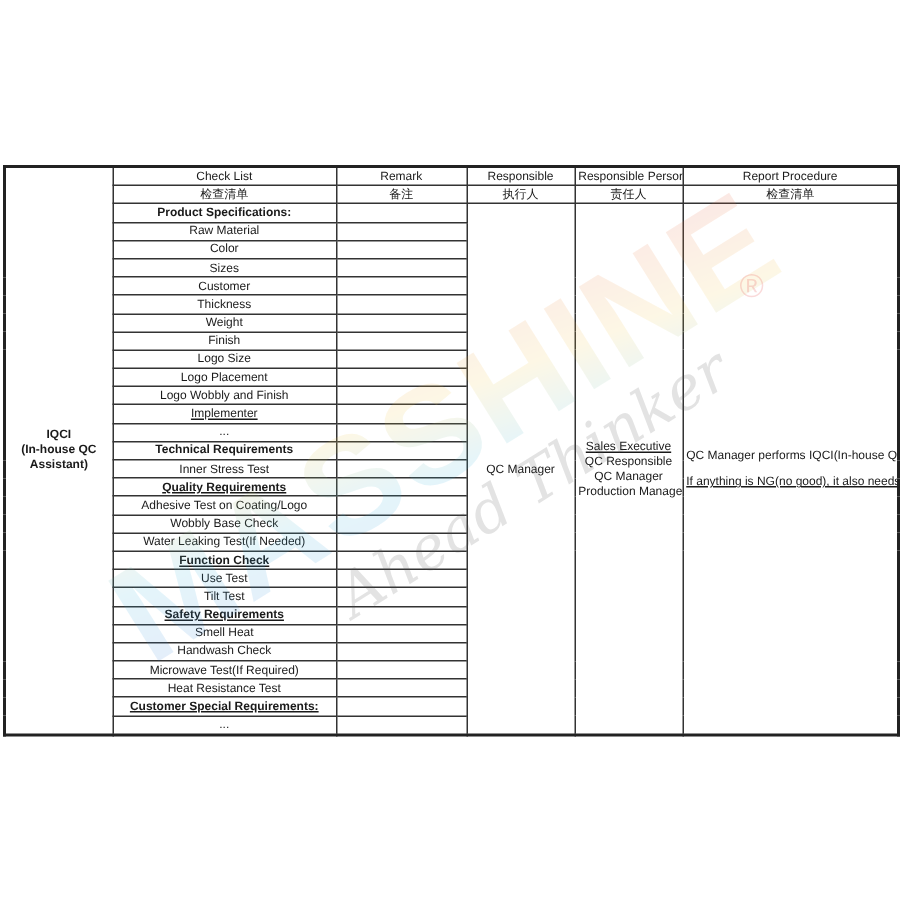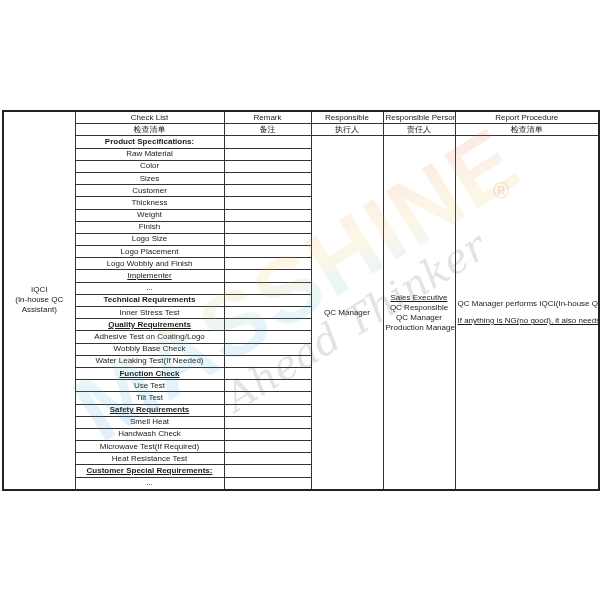--- a/index.html
+++ b/index.html
@@ -2,21 +2,21 @@
 <html><head>
 <meta charset="utf-8">
 <style>
   html, body { margin:0; padding:0; background:#ffffff; }
   body { width:600px; height:600px; position:relative; overflow:hidden; font-family:"Liberation Sans", sans-serif; color:#1a1a1a; }
   .sheet { position:absolute; left:2px; top:110px; width:596px; height:378px; }
   table.qc { border-collapse:collapse; width:596px; table-layout:fixed; border:2px solid #222; }
   table.qc td { border:1px solid #333; padding:0 2px; font-size:8px; line-height:10px; height:11.2px; text-align:center; vertical-align:middle; overflow:hidden; white-space:nowrap; }
   td.section { text-align:left; font-weight:bold; }
   td.u { text-decoration:underline; }
-  td.wrap { white-space:normal; }
+  td.wrap { white-space:normal;font-weight:bold; }
   td.stage { font-size:8px; line-height:11px; }
   td.resp { font-size:8px; line-height:11px; white-space:normal; padding:0 1px; }
   td.proc { text-align:left; font-size:8px; line-height:11.5px; white-space:normal; padding:0 1px 0 2px; }
   .ul { text-decoration:underline;margin-top:28px; }
   .gap { display:block; height:7px; }
   td.cn { font-size:8px; }
   .wm { position:absolute; left:0; top:0; width:600px; height:600px; pointer-events:none; }
 </style>
 </head>
 <body>

